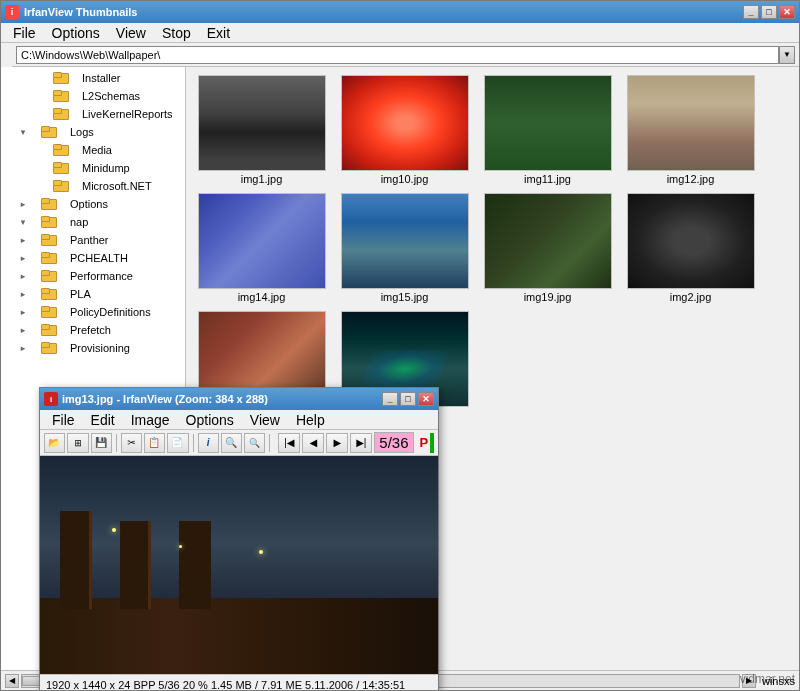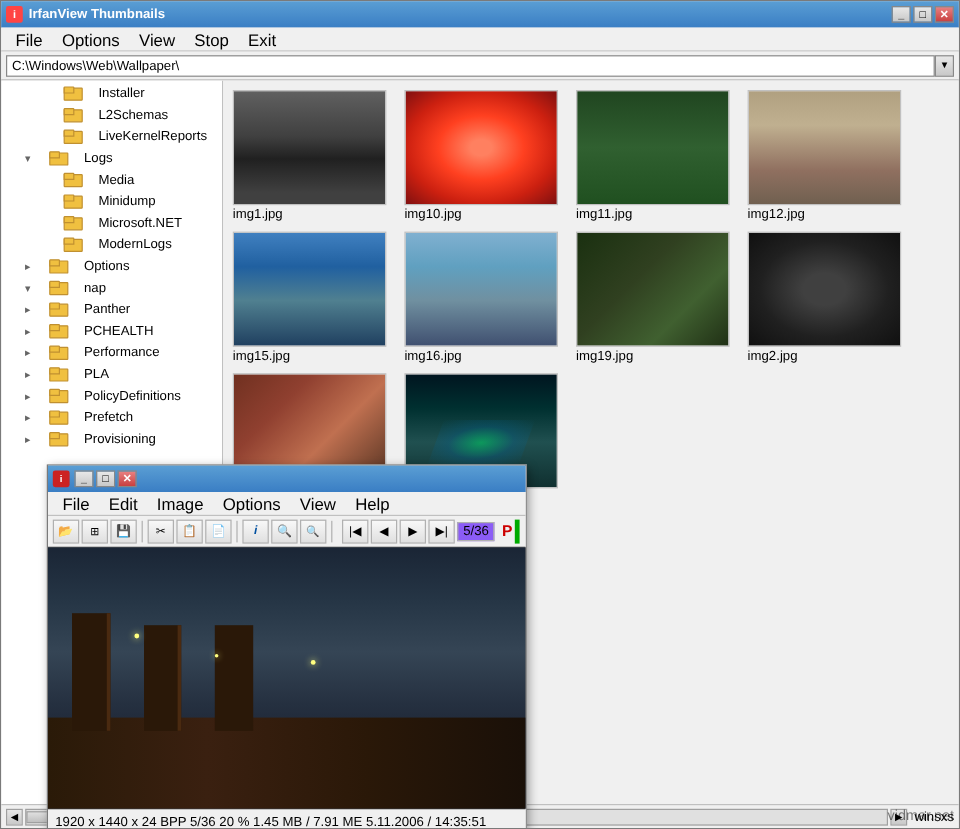--- a/index.html
+++ b/index.html
@@ -74,20 +74,21 @@
 
     
     .address-bar {
       height: 24px;
       background: #f0f0f0;
       display: flex;
       align-items: center;
       padding: 2px 4px;
       border-bottom: 1px solid #c0c0c0;
       flex-shrink: 0;
+      margin-left: 11px;
     }
     .address-input {
       flex: 1;
       height: 18px;
       border: 1px solid #888;
       background: white;
       padding: 0 4px;
       font-size: 11px;
     }
     .address-dropdown {
@@ -190,21 +191,21 @@
       gap: 0;
     }
     .thumbnail-area::-webkit-scrollbar { width: 10px; }
     .thumbnail-area::-webkit-scrollbar-track { background: #f0f0f0; }
     .thumbnail-area::-webkit-scrollbar-thumb { background: #c0c0c0; border: 1px solid #a0a0a0; }
 
     .thumb-item {
       width: 135px;
       display: flex;
       flex-direction: column;
-      align-items: flex-start;
+      align-items: center;
       margin: 4px;
       cursor: pointer;
     }
 
     .thumb-img-wrapper {
       width: 128px;
       height: 96px;
       border: 1px solid #c0c0c0;
       background: #808080;
       overflow: hidden;
@@ -303,22 +304,22 @@
     .toolbar-nav {
       display: flex;
       align-items: center;
       gap: 2px;
       margin-left: 4px;
       font-size: 11px;
     }
     .toolbar-counter {
       padding: 1px 4px;
       border: 1px solid #b0b0b0;
-      background: #8b5cf6;
-      font-size: 11px;
+      background: #f9a8d4;
+      font-size: 15px;
     }
     .toolbar-irfan {
       color: #cc0000;
       font-weight: bold;
       font-size: 13px;
       margin-left: 4px;
     }
     .toolbar-green-bar {
       width: 4px;
       height: 20px;
@@ -543,25 +544,20 @@
         <div class="tree-item indent-2">
           <div class="tree-expand"></div>
           <div class="folder-icon"></div>
           <span class="tree-label">Minidump</span>
         </div>
         <div class="tree-item indent-2">
           <div class="tree-expand"></div>
           <div class="folder-icon"></div>
           <span class="tree-label">Microsoft.NET</span>
         </div>
-        <div class="tree-item indent-2">
-          <div class="tree-expand"></div>
-          <div class="folder-icon"></div>
-          <span class="tree-label">ModernLogs</span>
-        </div>
         <div class="tree-item indent-1">
           <div class="tree-expand">▸</div>
           <div class="folder-icon"></div>
           <span class="tree-label">Options</span>
         </div>
         <div class="tree-item indent-1">
           <div class="tree-expand">▾</div>
           <div class="folder-icon"></div>
           <span class="tree-label">nap</span>
         </div>
@@ -613,26 +609,26 @@
         </div>
         <div class="thumb-item">
           <div class="thumb-img-wrapper img11-thumb"></div>
           <span class="thumb-label">img11.jpg</span>
         </div>
         <div class="thumb-item">
           <div class="thumb-img-wrapper img12-thumb"></div>
           <span class="thumb-label">img12.jpg</span>
         </div>
         <div class="thumb-item">
+          <div class="thumb-img-wrapper img14-thumb"></div>
+          <span class="thumb-label">img14.jpg</span>
+        </div>
+        <div class="thumb-item">
           <div class="thumb-img-wrapper img15-thumb"></div>
           <span class="thumb-label">img15.jpg</span>
-        </div>
-        <div class="thumb-item">
-          <div class="thumb-img-wrapper img16-thumb"></div>
-          <span class="thumb-label">img16.jpg</span>
         </div>
         <div class="thumb-item">
           <div class="thumb-img-wrapper img19-thumb"></div>
           <span class="thumb-label">img19.jpg</span>
         </div>
         <div class="thumb-item">
           <div class="thumb-img-wrapper img2-thumb"></div>
           <span class="thumb-label">img2.jpg</span>
         </div>
         <div class="thumb-item">
@@ -656,20 +652,21 @@
         </div>
         <div class="scroll-arrow">▶</div>
         <span style="margin-left:4px; font-size:11px;">winsxs</span>
       </div>
     </div>
 
     <div class="popup-window">
 
       <div class="popup-title">
         <div class="popup-title-icon">i</div>
+        <span class="popup-title-text">img13.jpg - IrfanView (Zoom: 384 x 288)</span>
         <div class="popup-title-buttons">
           <div class="title-btn">_</div>
           <div class="title-btn">□</div>
           <div class="title-btn close">✕</div>
         </div>
       </div>
 
       <div class="popup-menu">
         <span class="menu-item">File</span>
         <span class="menu-item">Edit</span>

